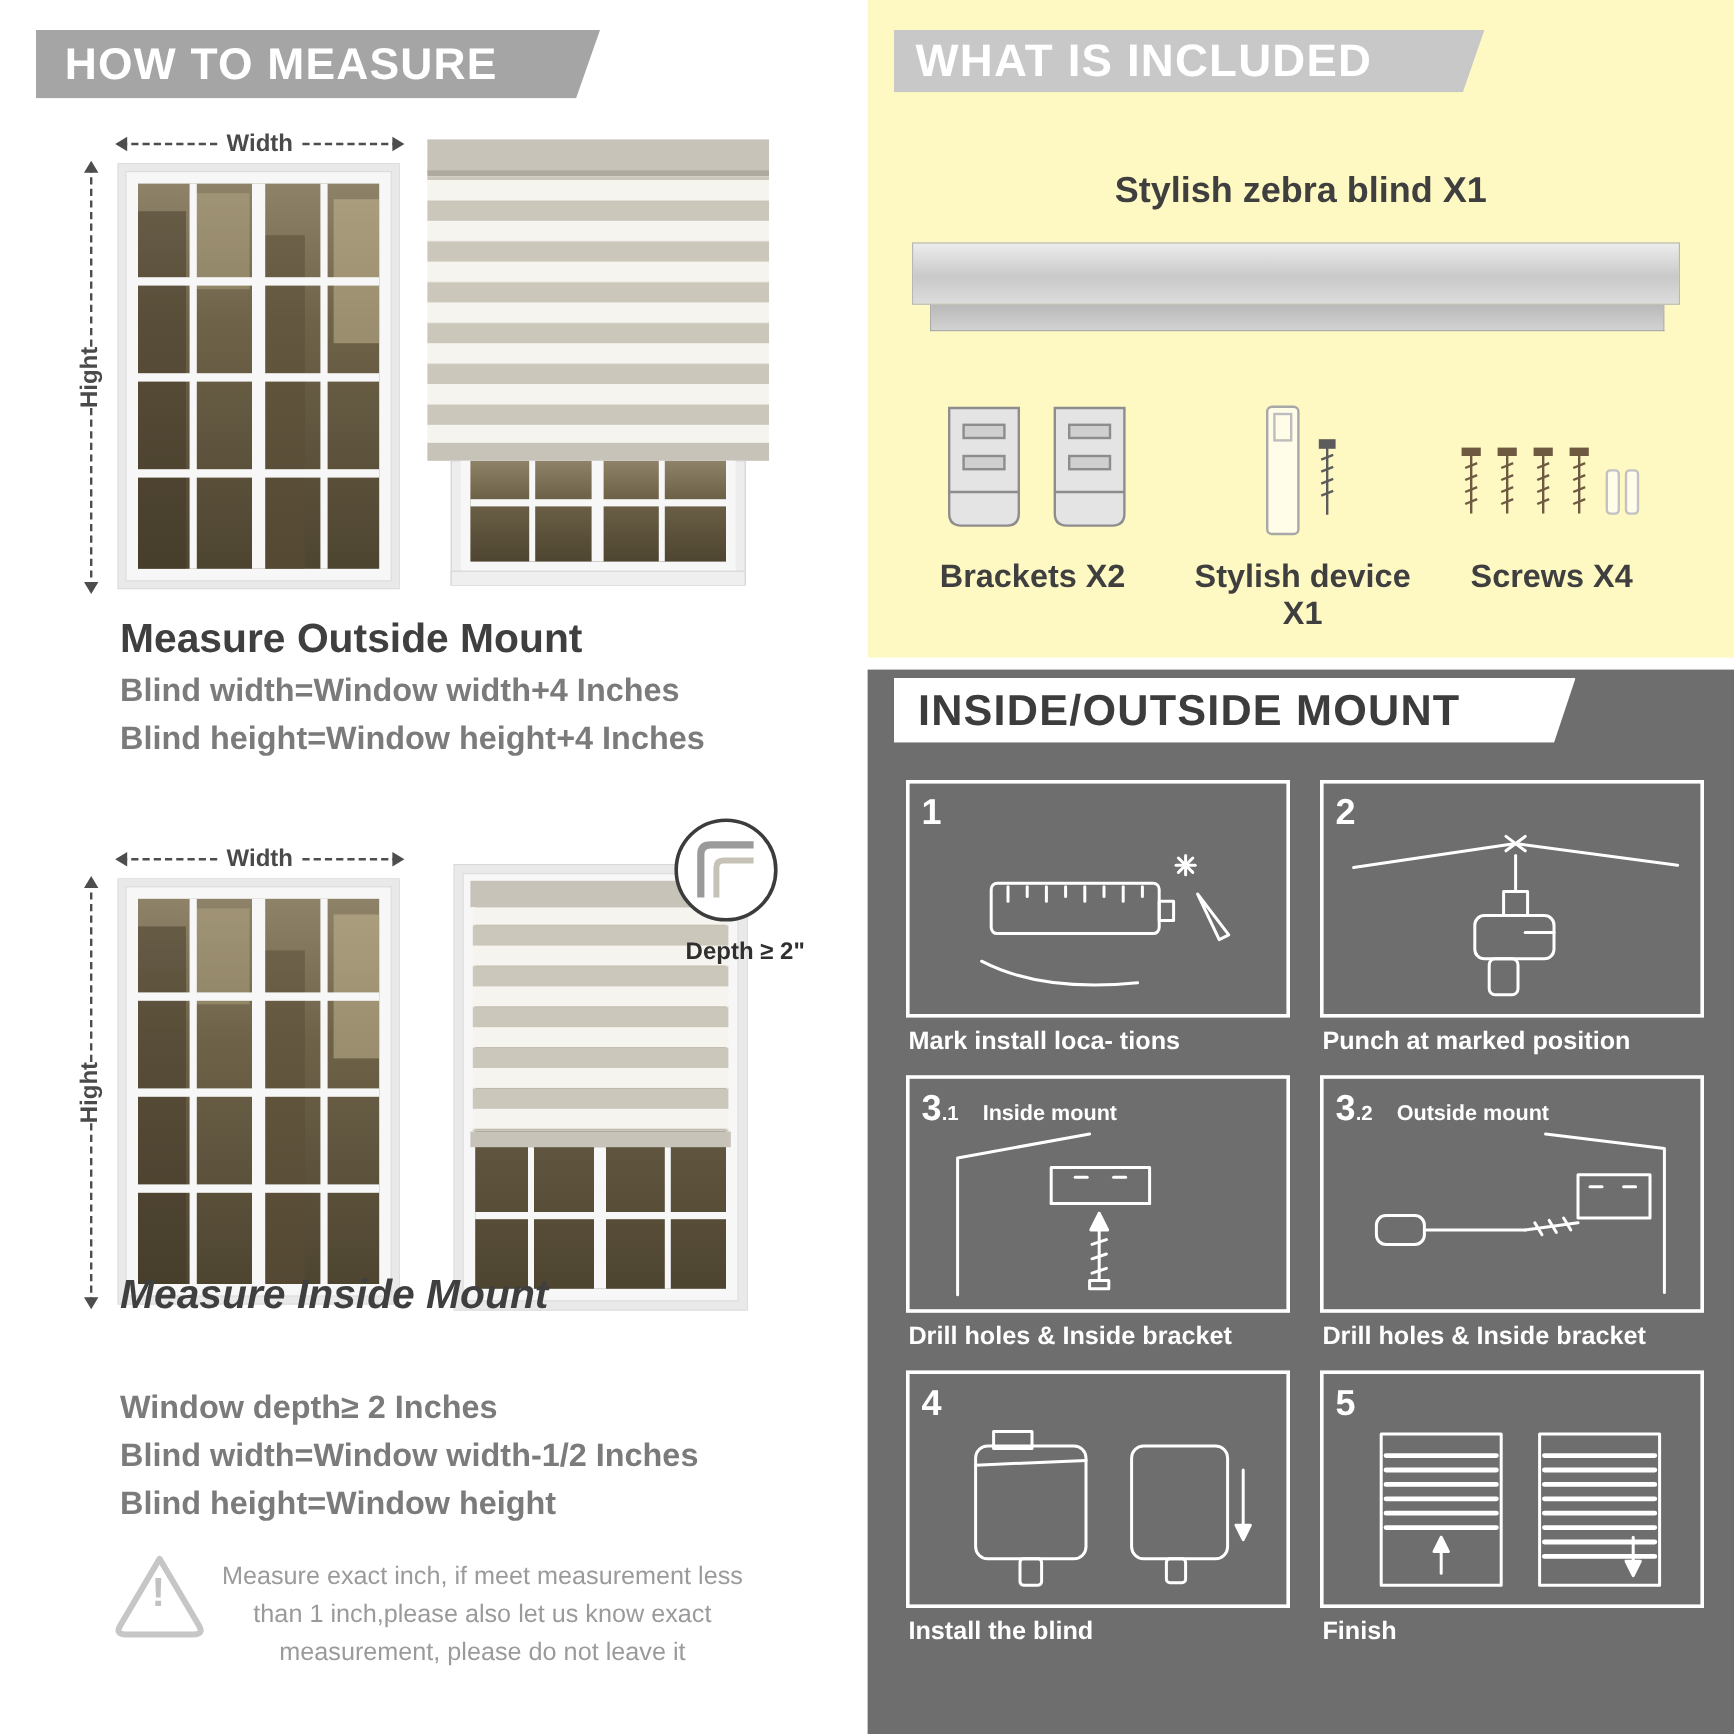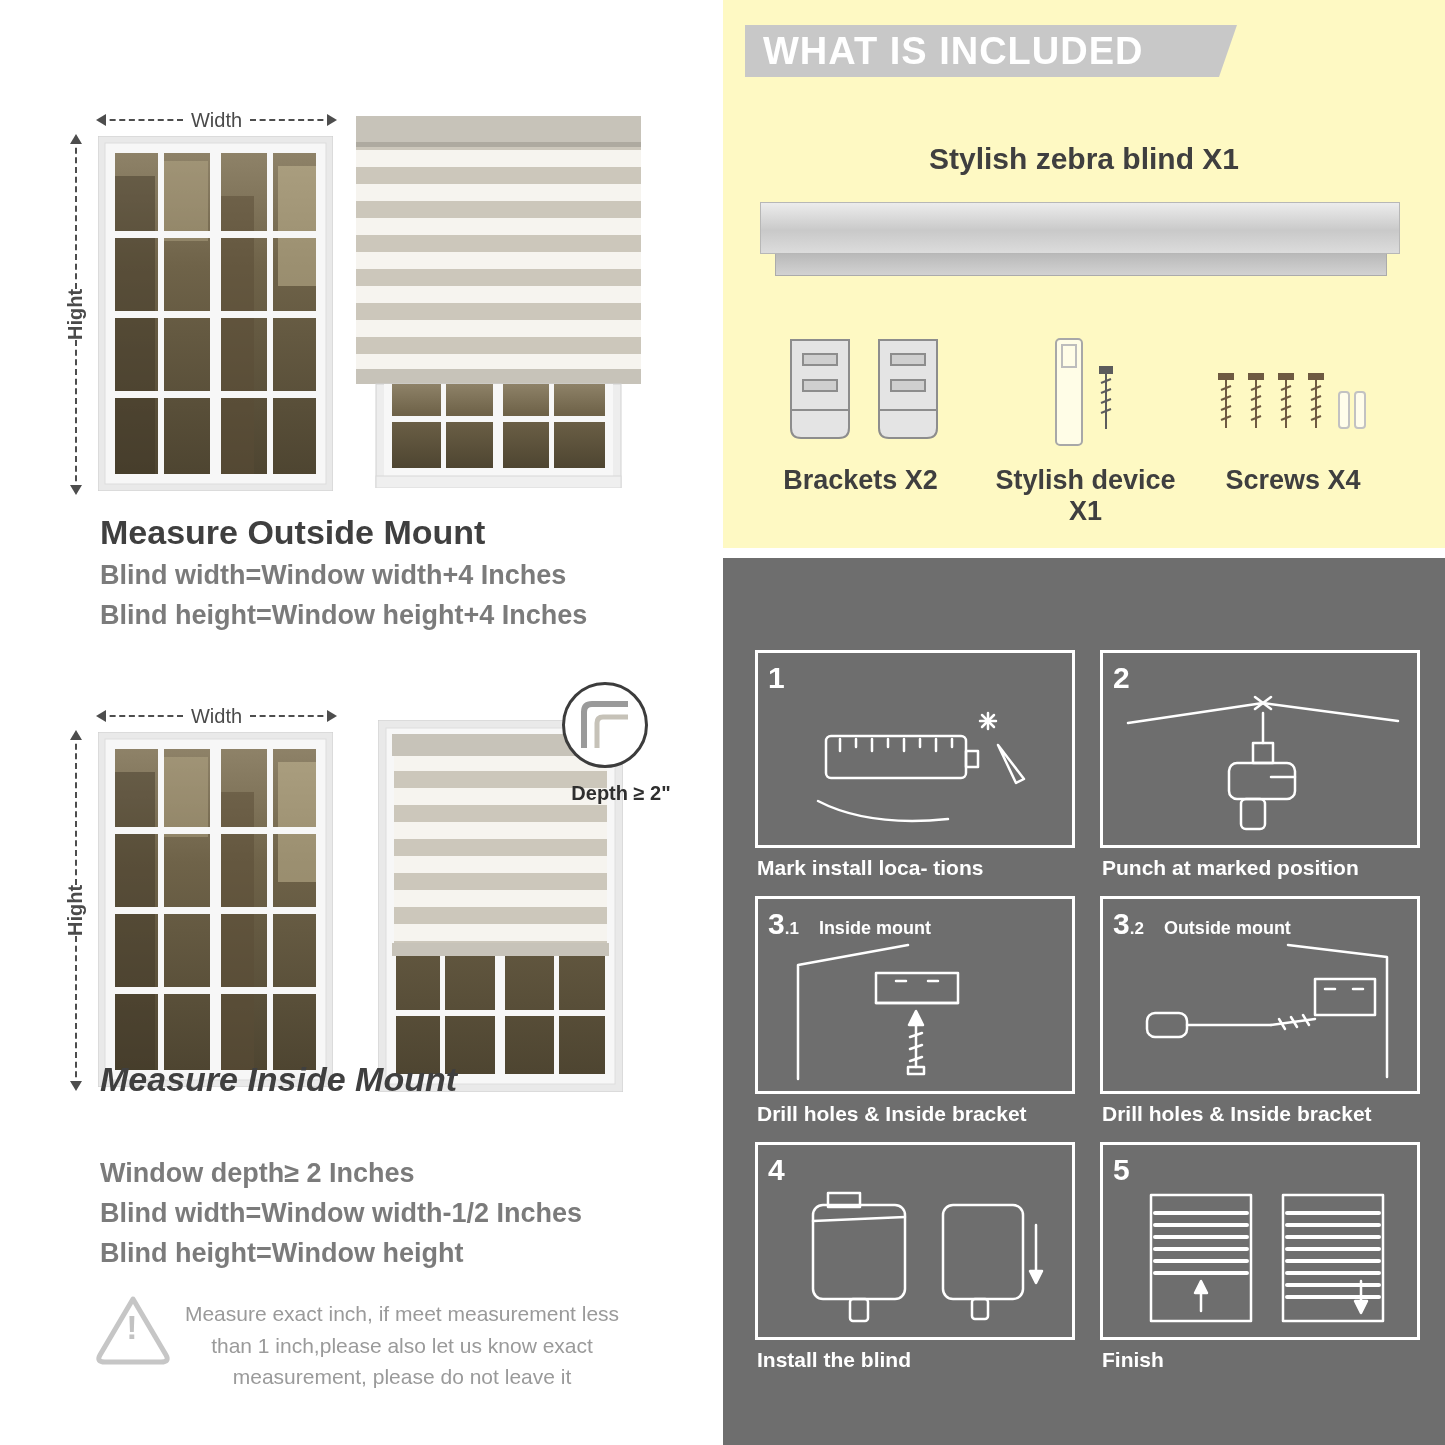--- a/index.html
+++ b/index.html
@@ -16,21 +16,21 @@
     display: flex; align-items: center; padding-left: 24px;
     clip-path: polygon(0 0, 100% 0, calc(100% - 20px) 100%, 0 100%);
   }
 
   .heading { position: absolute; left: 100px; color: #3f3f3f; font-weight: bold; font-size: 34px; }
   .bodyline { position: absolute; left: 100px; color: #7b7b7b; font-weight: bold; font-size: 27px; }
 
   
   .measure-h { position: absolute; display: flex; align-items: center; gap: 8px; height: 20px; }
   .mline { flex: 1; height: 0; border-top: 2px dashed #4d4d4d; position: relative; }
-  .mlabel { font-size: 20px; font-weight: normal; color: #4a4a4a; white-space: nowrap; }
+  .mlabel { font-size: 20px; font-weight: bold; color: #4a4a4a; white-space: nowrap; }
   .ah-left { position: absolute; left: -4px; top: -7px; width:0; height:0; border-top:6px solid transparent; border-bottom:6px solid transparent; border-right:10px solid #4d4d4d; }
   .ah-right { position: absolute; right: -4px; top: -7px; width:0; height:0; border-top:6px solid transparent; border-bottom:6px solid transparent; border-left:10px solid #4d4d4d; }
 
   .measure-v { position: absolute; display: flex; flex-direction: column; align-items: center; width: 20px; }
   .mline-v { width: 0; flex: 1; border-left: 2px dashed #4d4d4d; position: relative; }
   .mlabel-v { transform: rotate(-90deg); font-size: 20px; font-weight: bold; color: #4a4a4a; white-space: nowrap; margin: 14px 0; }
   .av-up { position: absolute; left: -7px; top: -4px; width:0;height:0; border-left:6px solid transparent; border-right:6px solid transparent; border-bottom:10px solid #4d4d4d; }
   .av-down { position: absolute; left: -7px; bottom: -4px; width:0;height:0; border-left:6px solid transparent; border-right:6px solid transparent; border-top:10px solid #4d4d4d; }
 
   .illus { position: absolute; }
@@ -93,20 +93,23 @@
       </linearGradient>
       <pattern id="zebraPat" width="20" height="34" patternUnits="userSpaceOnUse">
         <rect width="20" height="17" fill="#f6f4ef"></rect>
         <rect y="17" width="20" height="17" fill="#ccc7bb"></rect>
       </pattern>
     </defs>
   </svg>
 
   <div class="left-col">
 
+    <div class="banner-gray">
+      <span>HOW TO MEASURE</span>
+    </div>
 
     <div class="measure-h" style="left:100px; top:110px; width:233px;">
       <span class="mline">
           <i class="ah-left"></i>
         </span>
       <span class="mlabel">Width</span>
       <span class="mline">
           <i class="ah-right"></i>
         </span>
     </div>
@@ -321,20 +324,23 @@
     </div>
 
     <div class="item-label" style="left:35px; width:205px;">Brackets X2</div>
     <div class="item-label" style="left:255px; width:215px;">Stylish device X1</div>
     <div class="item-label" style="left:490px; width:160px;">Screws X4</div>
 
   </div>
 
   <div class="right-bottom">
 
+    <div class="banner-mount">
+      <span>INSIDE/OUTSIDE MOUNT</span>
+    </div>
 
     <div class="panels">
 
       <div class="panel-cell">
         <div class="panel">
           <div class="panel-head">
             <span class="panel-num">1</span>
             <span class="panel-sub"></span>
             <span class="panel-title"></span>
           </div>

